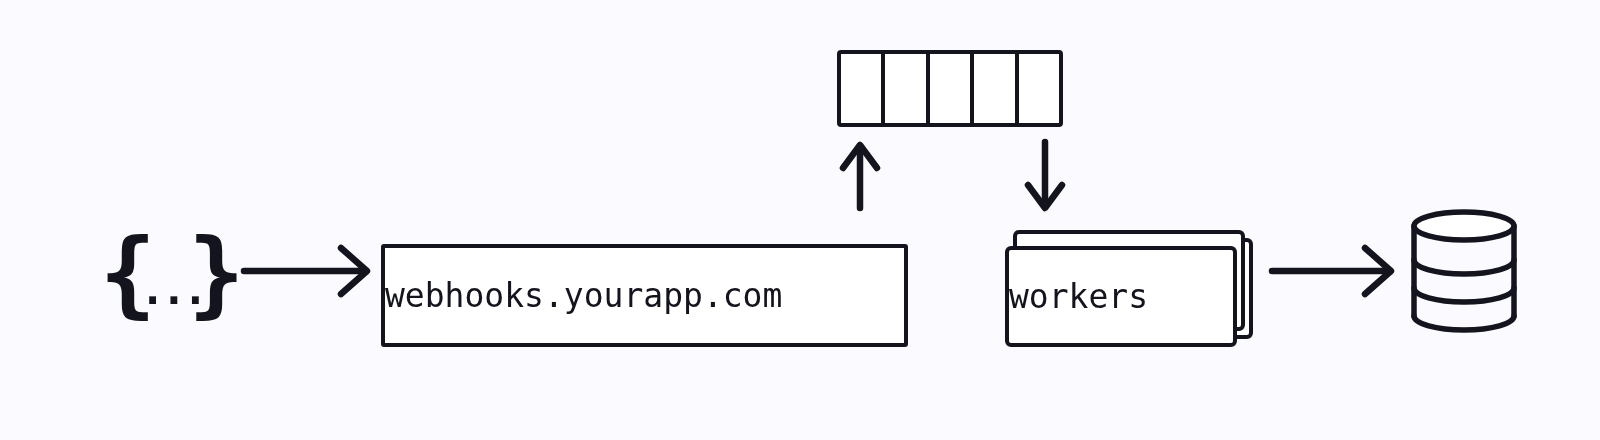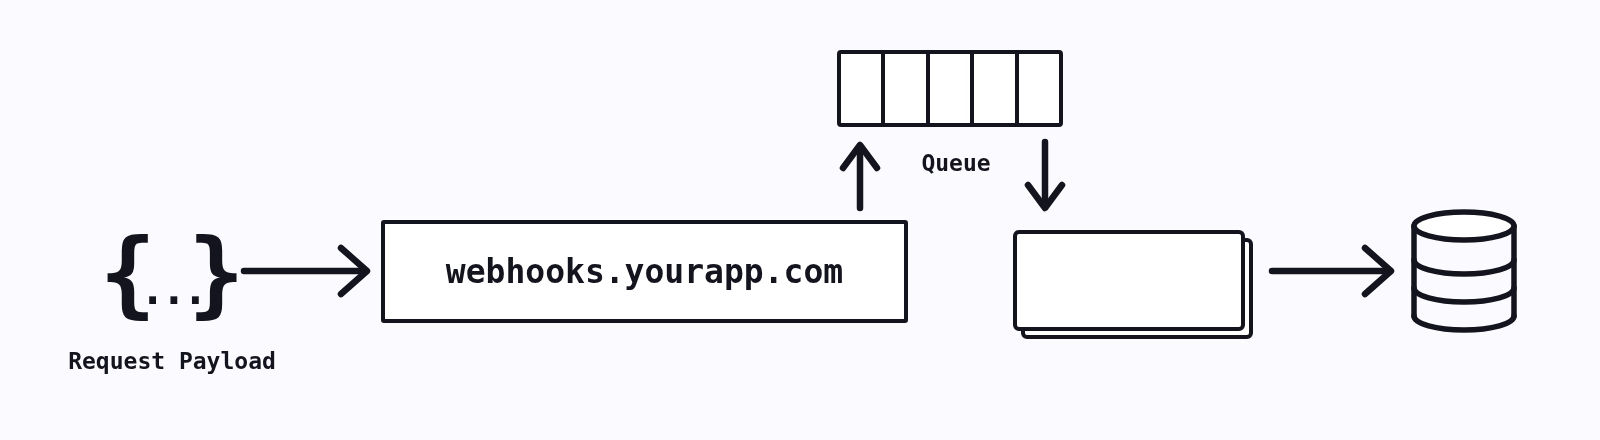--- a/index.html
+++ b/index.html
@@ -19,22 +19,22 @@
   
   .payload-symbol{position:absolute;left:92px;top:222px;width:160px;height:98px;
     display:flex;align-items:flex-end;justify-content:center;z-index:2;}
   .payload-symbol .brace{font-size:94px;font-weight:700;line-height:0.98;}
   .payload-symbol .brace.left{margin-right:-16px;}
   .payload-symbol .brace.right{margin-left:-16px;}
   .payload-symbol .dots{font-size:42px;font-weight:700;letter-spacing:-4px;margin-bottom:9px;line-height:1;}
 
   
   .node-box{position:absolute;background:var(--node-bg);border:4px solid var(--ink);
-    display:flex;align-items:center;justify-content:center;
-    font-weight:700;font-size:33px;letter-spacing:0;}
+    display:flex;align-items:center;
+    font-weight:400;font-size:33px;letter-spacing:0;margin-top:24px;}
   .webhook-box{left:381px;top:220px;width:527px;height:103px;border-radius:3px;z-index:2;}
   .workers-box{left:1005px;top:222px;width:232px;height:101px;border-radius:6px;z-index:6;}
   .worker-layer{position:absolute;width:232px;height:101px;background:var(--node-bg);
     border:4px solid var(--ink);border-radius:6px;}
 
   
   .queue-box{position:absolute;left:837px;top:50px;width:226px;height:77px;
     border:4px solid var(--ink);border-radius:4px;background:var(--node-bg);
     display:flex;z-index:2;}
   .queue-cell{flex:1 1 0;border-right:4px solid var(--ink);background:var(--node-bg);}
@@ -73,39 +73,40 @@
       <path d="M1272,271 L1384,271"></path>
       <path d="M1365,248 L1391,271 L1365,294"></path>
     </g>
   </svg>
 
   <div class="payload-symbol">
     <span class="brace left">{</span>
     <span class="dots">...</span>
     <span class="brace right">}</span>
   </div>
-  <div class="diagram-label payload-label">Request Payload</div>
 
   <div class="node-box webhook-box">
     <span>webhooks.yourapp.com</span>
   </div>
 
   <div class="queue-box">
       <div class="queue-cell"></div>
       <div class="queue-cell"></div>
       <div class="queue-cell"></div>
       <div class="queue-cell"></div>
       <div class="queue-cell"></div>
     </div>
-  <div class="diagram-label queue-label">Queue</div>
 
   <div id="workers-stack">
       <div class="worker-layer" style="left: 1021px; top: 238px; z-index: 4;"></div>
       <div class="worker-layer" style="left: 1013px; top: 230px; z-index: 5;"></div>
     </div>
+  <div class="node-box workers-box">
+    <span>workers</span>
+  </div>
 
   <svg class="database-svg" viewBox="0 0 112 130" aria-hidden="true">
     <path d="M6,20 L6,110"></path>
     <path d="M106,20 L106,110"></path>
     <path d="M6,110 A50,14 0 0 0 106,110"></path>
     <path d="M6,54 A50,14 0 0 0 106,54"></path>
     <path d="M6,82 A50,14 0 0 0 106,82"></path>
     <ellipse cx="56" cy="20" rx="50" ry="14"></ellipse>
   </svg>
 

